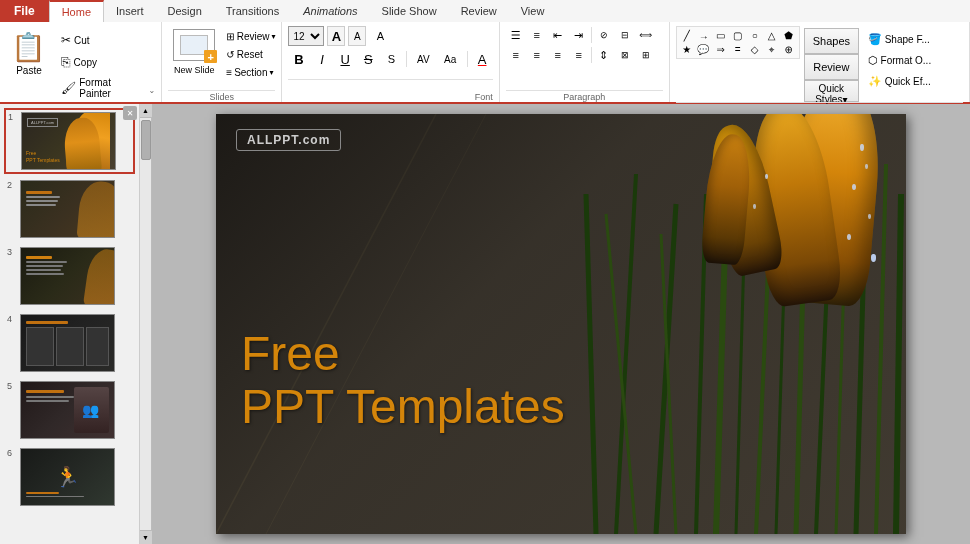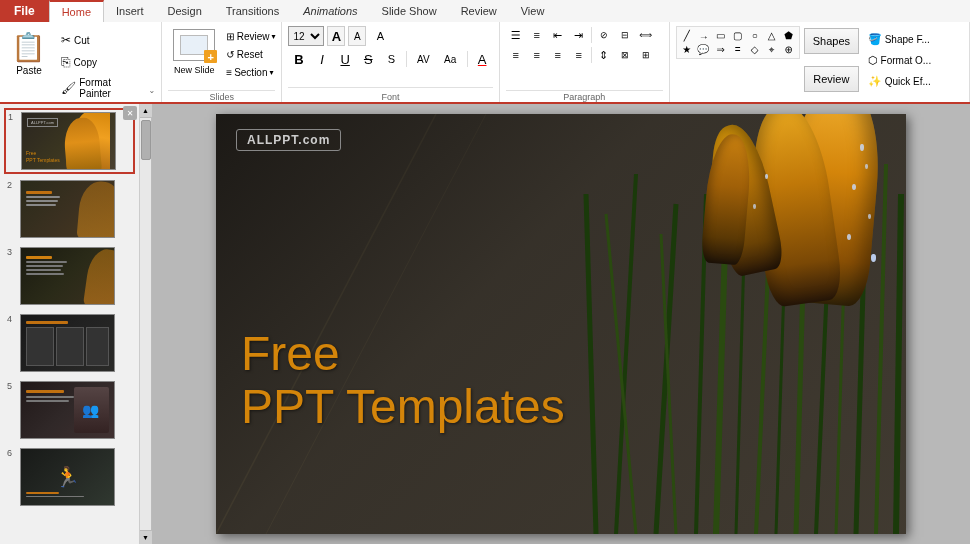--- a/index.html
+++ b/index.html
@@ -95,21 +95,21 @@
       <button style="width:22px; height:20px; border:1px solid transparent; background:transparent; cursor:pointer; text-decoration:underline; font-size:13px; padding:0;">U</button>
       <button style="width:22px; height:20px; border:1px solid transparent; background:transparent; cursor:pointer; text-decoration:line-through; font-size:13px; padding:0;">S</button>
       <button style="width:22px; height:20px; border:1px solid transparent; background:transparent; cursor:pointer; font-size:11px; padding:0;">S</button>
       <div style="width:1px; height:16px; background:#ddd; margin:0 2px;"></div>
       <button style="width:26px; height:20px; border:1px solid transparent; background:transparent; cursor:pointer; font-size:10px; padding:0;">AV</button>
       <button style="width:26px; height:20px; border:1px solid transparent; background:transparent; cursor:pointer; font-size:10px; padding:0;">Aa</button>
       <div style="width:1px; height:16px; background:#ddd; margin:0 2px;"></div>
       <button style="width:22px; height:20px; border:1px solid transparent; background:transparent; cursor:pointer; font-size:13px; padding:0; text-decoration:underline; text-decoration-color:#ff0000;">A</button>
     </div>
     <div style="flex:1;"></div>
-    <div style="font-size:9px; color:#666; text-align:center; border-top:1px solid #e0e0e0; padding-top:4px;">Font</div>
+    <div style="font-size:9px; color:#666; text-align:right; border-top:1px solid #e0e0e0; padding-top:12px;">Font</div>
   </div>
 
   <div style="display:flex; flex-direction:column; padding:4px 6px 0 6px; border-right:1px solid #ddd; min-width:170px;">
     <div style="display:flex; gap:1px; align-items:center; margin-bottom:2px;">
 
       <button style="width:20px; height:18px; border:1px solid transparent; background:transparent; cursor:pointer; font-size:11px; padding:0;">☰</button>
       <button style="width:20px; height:18px; border:1px solid transparent; background:transparent; cursor:pointer; font-size:11px; padding:0;">≡</button>
       <button style="width:20px; height:18px; border:1px solid transparent; background:transparent; cursor:pointer; font-size:11px; padding:0;">⇤</button>
       <button style="width:20px; height:18px; border:1px solid transparent; background:transparent; cursor:pointer; font-size:11px; padding:0;">⇥</button>
       <div style="width:1px; height:16px; background:#ddd; margin:0 1px;"></div>
@@ -144,21 +144,21 @@
         <div style="width:16px; height:13px; cursor:pointer; display:flex; align-items:center; justify-content:center; font-size:10px;">⬟</div>
         <div style="width:16px; height:13px; cursor:pointer; display:flex; align-items:center; justify-content:center; font-size:10px;">★</div>
         <div style="width:16px; height:13px; cursor:pointer; display:flex; align-items:center; justify-content:center; font-size:10px;">💬</div>
         <div style="width:16px; height:13px; cursor:pointer; display:flex; align-items:center; justify-content:center; font-size:10px;">⇒</div>
         <div style="width:16px; height:13px; cursor:pointer; display:flex; align-items:center; justify-content:center; font-size:10px;">=</div>
         <div style="width:16px; height:13px; cursor:pointer; display:flex; align-items:center; justify-content:center; font-size:10px;">◇</div>
         <div style="width:16px; height:13px; cursor:pointer; display:flex; align-items:center; justify-content:center; font-size:10px;">⌖</div>
         <div style="width:16px; height:13px; cursor:pointer; display:flex; align-items:center; justify-content:center; font-size:10px;">⊕</div>
       </div>
 
-      <div style="display:flex; flex-direction:column; gap:12px; padding-top:2px;">
+      <div style="display:flex; flex-direction:column; gap:0; padding-top:2px;">
         <button style="padding:2px 8px; height:26px; border:1px solid #bbb; background:linear-gradient(180deg,#f8f8f8,#e8e8e8); cursor:pointer; font-size:11px;">Shapes</button>
         <button style="padding:2px 8px; height:26px; border:1px solid #bbb; background:linear-gradient(180deg,#f8f8f8,#e8e8e8); cursor:pointer; font-size:11px;">Review</button>
         <button style="padding:2px 6px; height:22px; border:1px solid #bbb; background:linear-gradient(180deg,#f8f8f8,#e8e8e8); cursor:pointer; font-size:10px;">Quick Styles▾</button>
       </div>
 
       <div style="display:flex; flex-direction:column; gap:2px; padding-top:4px; font-size:10px; min-width:100px;">
         <div style="display:flex; align-items:center; gap:3px; padding:2px 4px; cursor:pointer; border:1px solid transparent;">
           <span style="font-size:11px;">🪣</span>
           <span>Shape F...</span>
         </div>

